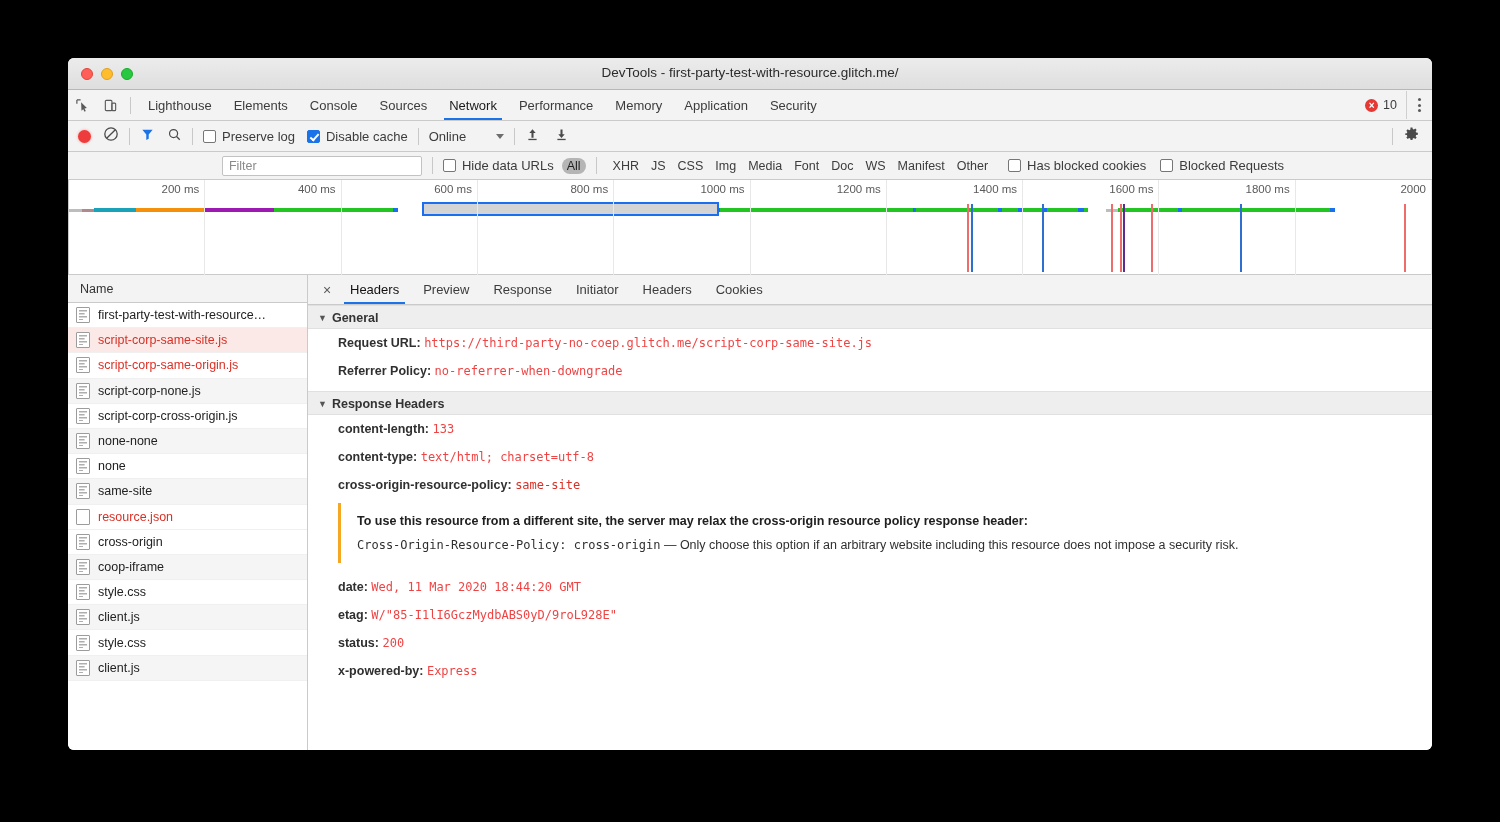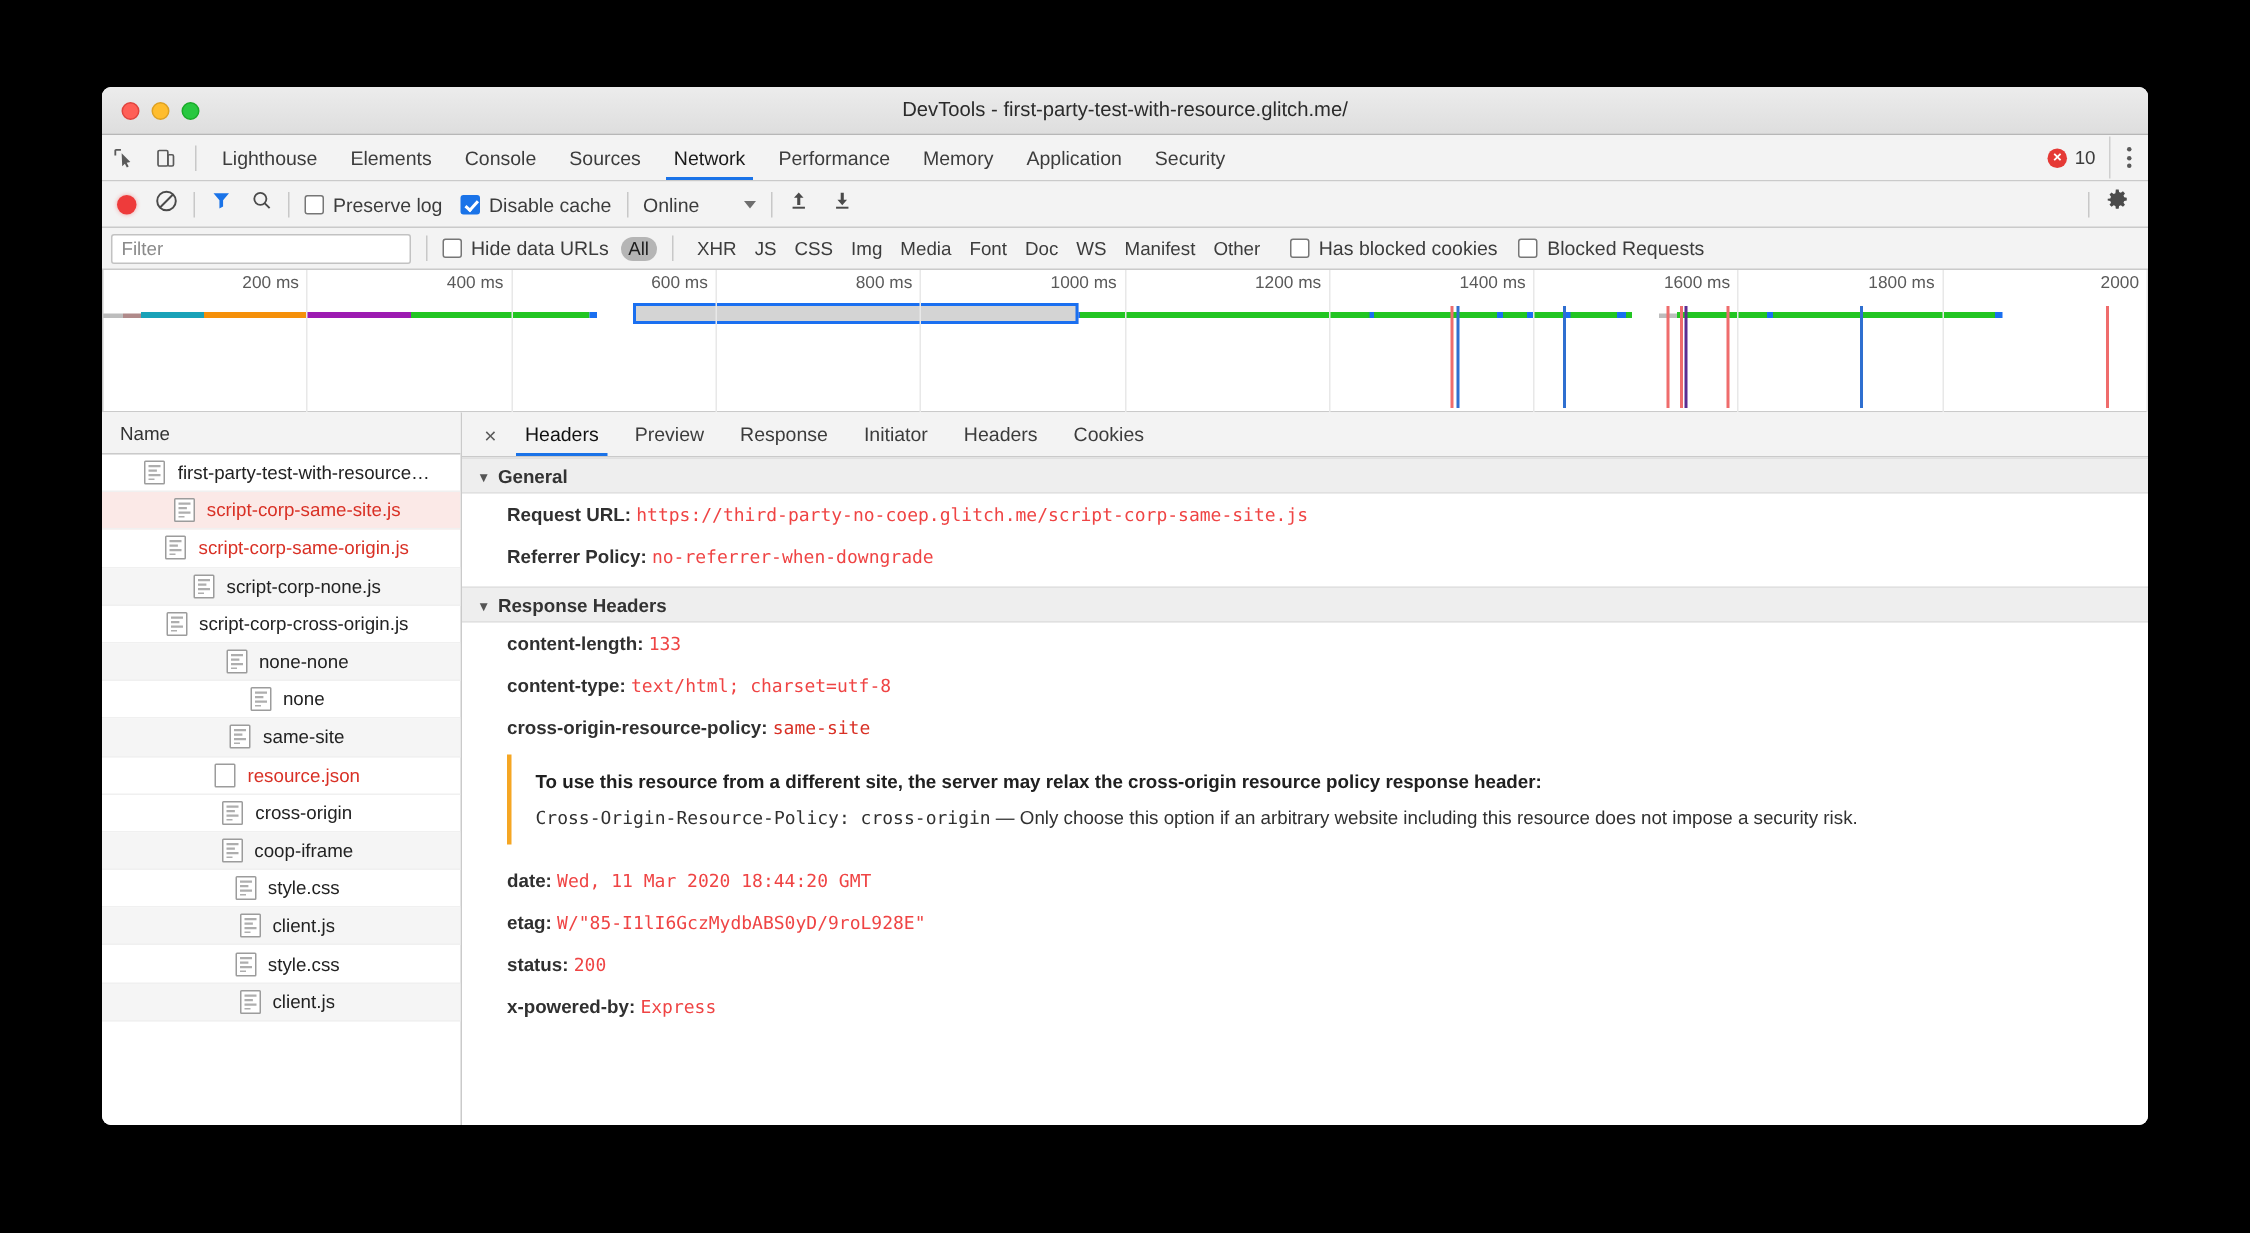--- a/index.html
+++ b/index.html
@@ -96,21 +96,21 @@
   .chkwrap { display: flex; align-items: center; }
   .vsep { width: 1px; height: 17px; background: #c8c8c8; margin: 0 10px; }
   #throttle { font-size: 13px; color: #3c3c3c; display: flex; align-items: center; gap: 30px; }
   .caret { width: 0; height: 0; border-left: 4.5px solid transparent; border-right: 4.5px solid transparent; border-top: 5px solid #6e6e6e; }
   #gearwrap { margin-left: auto; display: flex; align-items: center; }
 
   
   #filterbar {
     position: relative; height: 28px; width: 100%;
     background: #f3f3f3; border-bottom: 1px solid #cacaca;
-    display: flex; align-items: center; padding-left: 6px;
+    display: flex; align-items: center; padding-left: 6px; justify-content: center;
   }
   #filterinput {
     width: 200px; height: 20px; border: 1px solid #c2c2c2; border-radius: 2px;
     background: #fff; font-size: 12.5px; color: #3c3c3c; padding: 0 6px;
     font-family: "Liberation Sans", sans-serif;
   }
   #filterinput::placeholder { color: #8a8a8a; }
   .ftype { font-size: 12.5px; color: #3c3c3c; padding: 1px 6px; border-radius: 3px; }
   .ftype.sel { background: #b5b5b5; color: #1f1f1f; border-radius: 8px; padding: 1px 5px; }
 
@@ -141,21 +141,21 @@
     width: 240px; flex: 0 0 240px; background: #fff; border-right: 1px solid #cacaca;
     display: flex; flex-direction: column; position: relative;
   }
   #namehdr {
     height: 28px; line-height: 28px; font-size: 12.5px; color: #333;
     padding-left: 12px; background: #f3f3f3; border-bottom: 1px solid #cacaca;
   }
   #reqlist { flex: 1; overflow: hidden; }
   .req {
     height: 25.2px; display: flex; align-items: center; padding-left: 8px;
-    font-size: 12.5px; color: #222; border-bottom: 1px solid #f0f0f0; justify-content: center;
+    font-size: 12.5px; color: #222; border-bottom: 1px solid #f0f0f0;
   }
   .req.odd { background: #f5f5f5; }
   .req.err { color: #d93025; }
   .req.sel { background: #fbe9e7; }
   .doc-icon {
     width: 14px; height: 16px; flex: 0 0 14px; margin-right: 8px;
     border: 1px solid #9c9c9c; background: #fff; position: relative; border-radius: 1px;
   }
   .doc-icon::before {
     content: ""; position: absolute; left: 2px; top: 2px; right: 2px; bottom: 2px;

